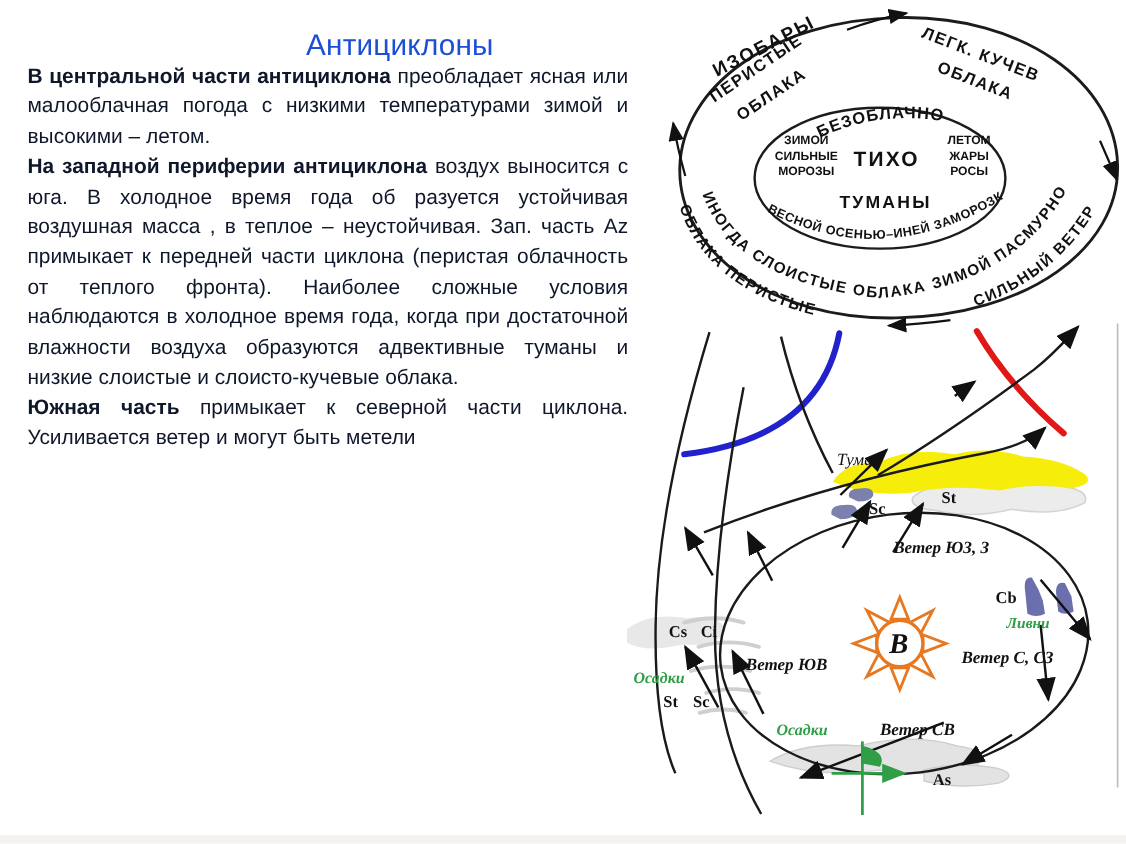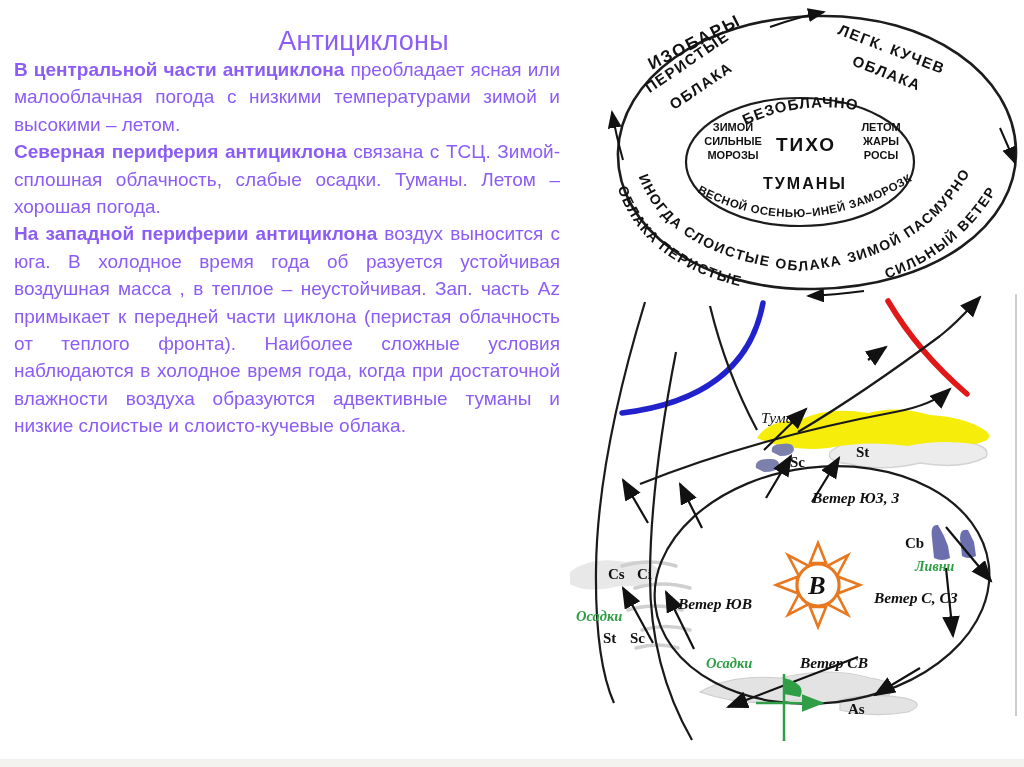--- a/index.html
+++ b/index.html
@@ -2,25 +2,25 @@
 <html><head>
 <meta charset="utf-8">
 <style>
   html,body{margin:0;padding:0;}
   body{
     width:1024px;height:767px;position:relative;background:#ffffff;
     font-family:"Liberation Sans",sans-serif;overflow:hidden;
   }
   .title{
     position:absolute;left:0;top:26px;width:727px;text-align:center;
-    font-size:27px;color:#8b5cf6;letter-spacing:0.2px;
+    font-size:27px;color:#1d4ed8;letter-spacing:0.2px;
   }
   .textcol{
-    position:absolute;left:14px;top:56px;width:546px;
-    font-size:19px;line-height:27.4px;color:#8b5cf6;
+    position:absolute;left:25px;top:56px;width:546px;
+    font-size:19px;line-height:27.4px;color:#0f172a;
     text-align:justify;
   }
   .textcol p{margin:0;padding:0;}
   .textcol .b{font-weight:bold;}
   svg text{fill:#111;}
   .tdLabel{font-family:"Liberation Sans",sans-serif;font-weight:bold;}
   .serifB{font-family:"Liberation Serif",serif;font-weight:bold;}
   .serifBI{font-family:"Liberation Serif",serif;font-weight:bold;font-style:italic;}
   .serifI{font-family:"Liberation Serif",serif;font-style:italic;}
   .green{fill:#2f9e46;}
@@ -28,22 +28,22 @@
     position:absolute;left:0;bottom:0;width:1024px;height:8px;background:#f4f2ef;
   }
 </style>
 </head>
 <body>
 
 <div class="title">Антициклоны</div>
 
 <div class="textcol">
   <p><span class="b">В центральной части антициклона</span><span> преобладает ясная или малооблачная погода с низкими температурами зимой и высокими – летом.</span></p>
-  <p><span class="b">Северная периферия антициклона</span><span> связана с ТСЦ. Зимой- сплошная облачность, слабые осадки. Туманы. Летом – хорошая погода.</span></p>
   <p><span class="b">На западной периферии антициклона</span><span> воздух выносится с юга. В холодное время года об разуется устойчивая воздушная масса , в теплое – неустойчивая. Зап. часть Az примыкает к передней части циклона (перистая облачность от теплого фронта). Наиболее сложные условия наблюдаются в холодное время года, когда при достаточной влажности воздуха образуются адвективные туманы и низкие слоистые и слоисто-кучевые облака.</span></p>
+  <p><span class="b">Южная часть</span><span> примыкает к северной части циклона. Усиливается ветер и могут быть метели</span></p>
 </div>
 
 <svg style="position:absolute;left:595px;top:0;" width="429" height="304" viewBox="595 0 429 304">
   <defs>
     <marker id="arrB" markerWidth="9" markerHeight="8" refX="8" refY="3.5" orient="auto">
       <path d="M0,0 L9,3.5 L0,7 Z" fill="#111"></path>
     </marker>
     <path id="pBez" d="M 740 128 Q 805 94 884 116" fill="none"></path>
     <path id="pVes" d="M 693 190 Q 800 248 910 182" fill="none"></path>
     <path id="pArc1" d="M 636 168 Q 660 256 800 271 Q 940 258 982 146" fill="none"></path>

